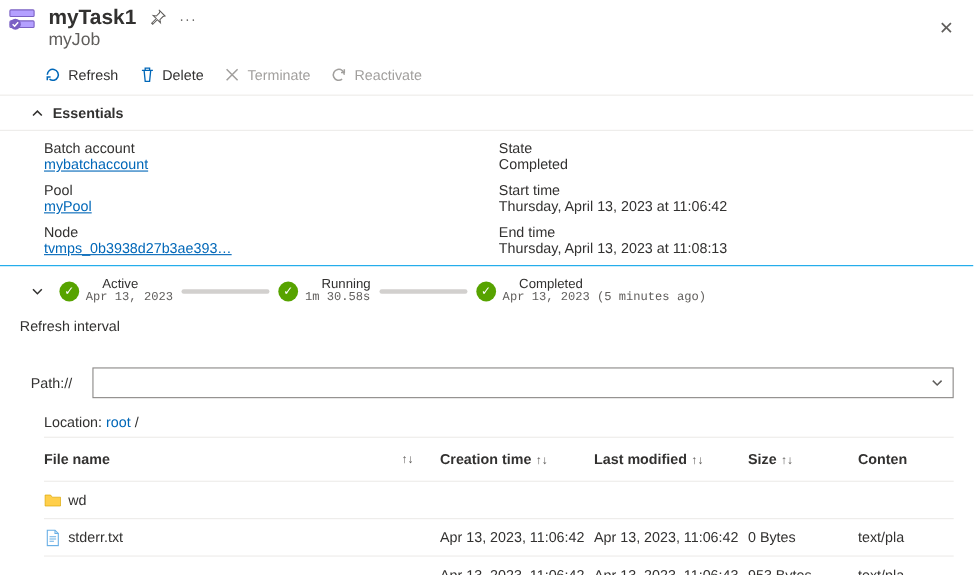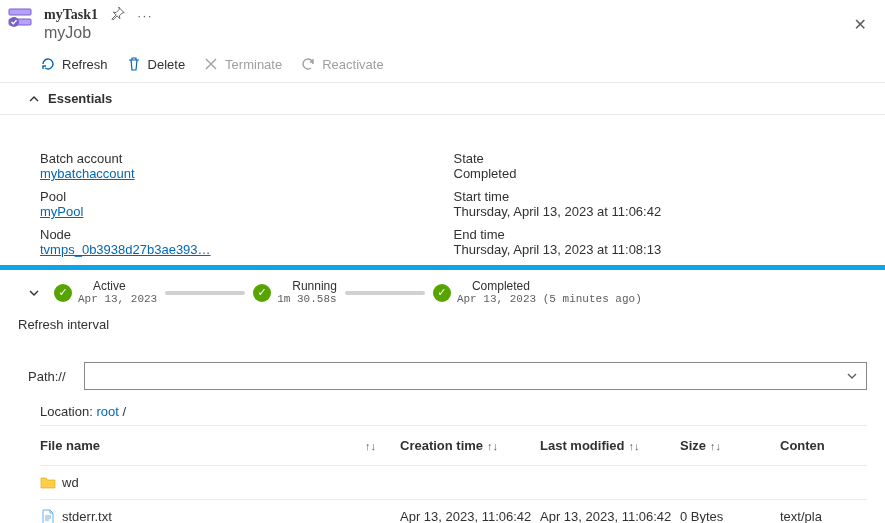--- a/index.html
+++ b/index.html
@@ -14,32 +14,32 @@
     overflow: hidden;
   }
   .panel { display: flex; flex-direction: column; height: 100%; }
   .header { display: flex; align-items: flex-start; padding: 6px 18px 2px 8px; }
   .app-icon {
     width: 28px; height: 24px; margin-right: 8px; flex: none;
     display: flex; align-items: center; justify-content: center;
   }
   .title-block { flex: 1; }
   .title-row { display: flex; align-items: center; gap: 12px; }
-  .title { font-size: 14px; font-weight: 600; font-family: Liberation Serif, serif; }
+  .title { font-size: 19px; font-weight: 600; }
   .subtitle { font-size: 16px; color: #605e5c; margin-top: 0px; }
   .hdr-icon { color: #605e5c; cursor: pointer; }
   .close-icon { color: #605e5c; cursor: pointer; font-size: 16px; margin-left: auto; align-self: center; }
 
   .toolbar { display: flex; gap: 18px; padding: 12px 18px 10px 40px; border-bottom: 1px solid #edebe9; }
   .tbtn { display: inline-flex; align-items: center; gap: 6px; cursor: pointer; }
   .tbtn.disabled { color: #a19f9d; cursor: default; }
   .tbtn svg { width: 16px; height: 16px; }
 
   .section-header { display: flex; align-items: center; gap: 8px; padding: 8px 18px 8px 28px; border-bottom: 1px solid #edebe9; font-weight: 600; cursor: pointer;}
-  .essentials { display: flex; padding: 8px 18px 8px 40px; border-bottom: 5px solid #0ea5e9; margin-top: 28px; }
+  .essentials { display: flex; padding: 8px 18px 8px 40px; border-bottom: 1px solid #0ea5e9; }
   .ess-col { flex: 1; display: flex; flex-direction: column; gap: 8px; }
   .ess-label { font-size: 13px; color: #323130; }
   .ess-val { font-size: 13px; }
   .link { color: #0067b8; text-decoration: underline; cursor: pointer; }
 
   .timeline-row { display: flex; align-items: center; padding: 10px 18px 8px 28px; gap: 8px; }
   .tl-item { display: flex; align-items: center; gap: 6px; }
   .tl-check {
     width: 18px; height: 18px; border-radius: 50%; background: #57a300;
     display: flex; align-items: center; justify-content: center; color: #fff; font-size: 11px;

